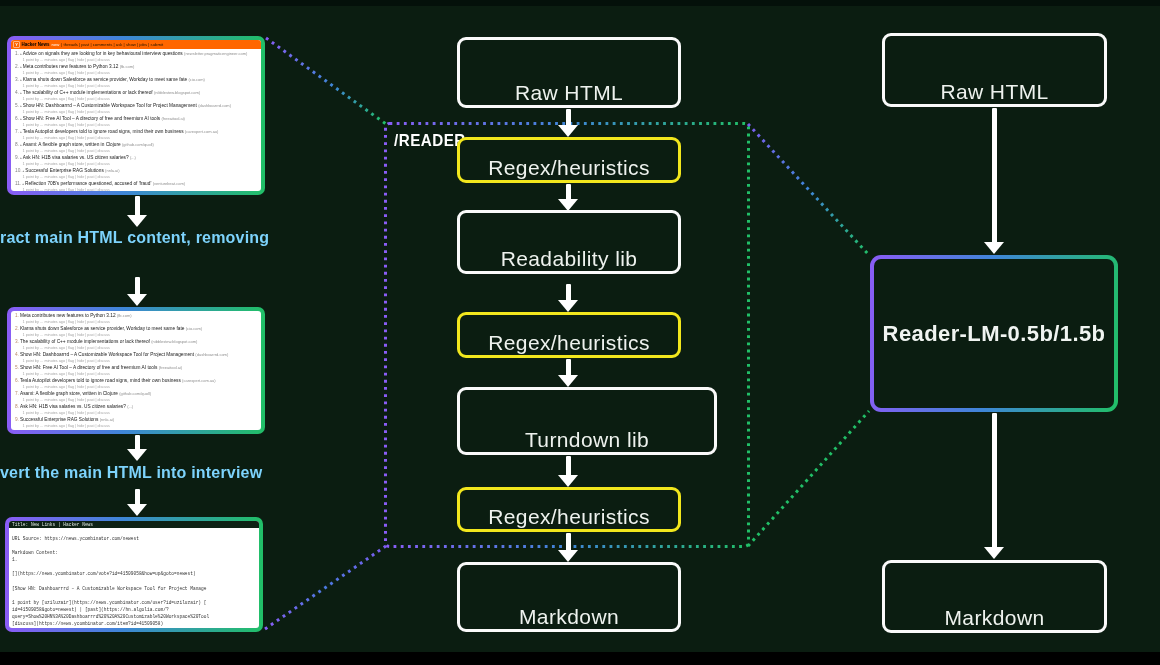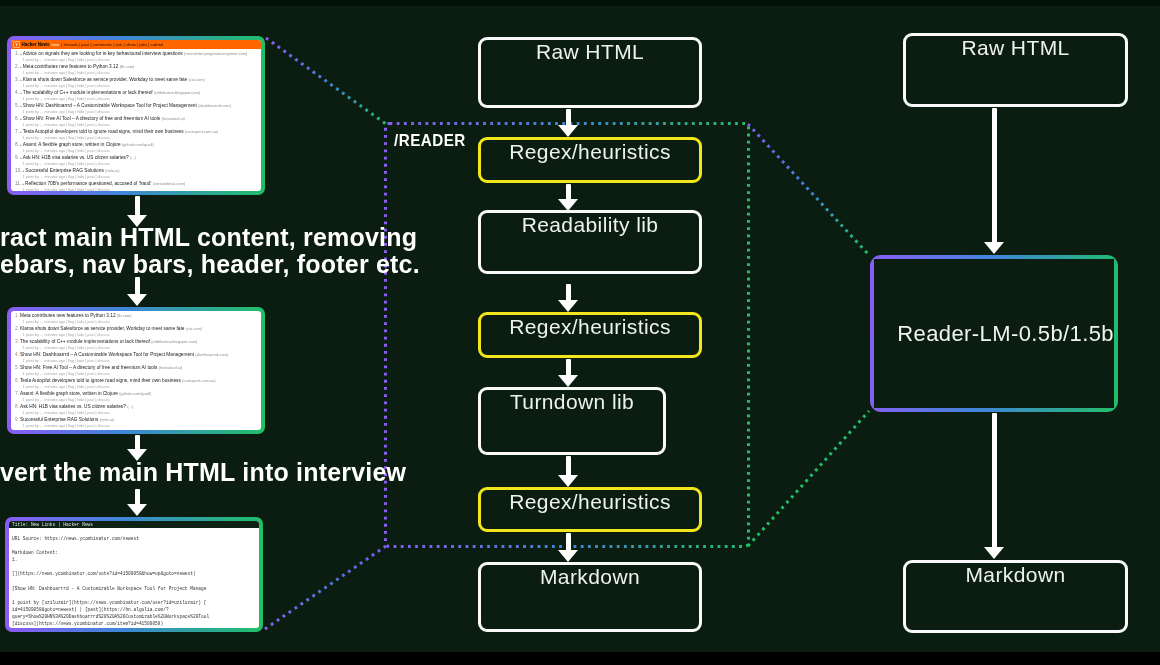--- a/index.html
+++ b/index.html
@@ -8,39 +8,39 @@
          font-family:"Liberation Sans",sans-serif;}
   .strip{position:absolute;left:0;width:100%;background:#04100a;}
   .strip.top{top:0;height:6px;}
   .strip.bottom{bottom:0;height:13px;background:#000;}
 
   
   .overlay{position:absolute;left:0;top:0;z-index:1;}
 
   
   .node{position:absolute;z-index:2;border:3px solid #fafafa;border-radius:9px;background:#0b1d11;
-        display:flex;align-items:flex-start;justify-content:center;color:#eef2ee;font-size:21px;
-        font-weight:500;letter-spacing:.4px;white-space:nowrap;margin-left:21px;}
+        display:flex;align-items:flex-end;justify-content:center;color:#eef2ee;font-size:21px;
+        font-weight:500;letter-spacing:.4px;white-space:nowrap;}
   .node.yellow{border-color:#f2e71d;}
   .gnode{position:absolute;z-index:2;padding:4px;border-radius:11px;
          background:linear-gradient(95deg,#8a5cf6 0%,#3f86d8 48%,#21bf67 100%);}
-  .gnode-in{width:100%;height:100%;border-radius:0;background:#0b1d11;display:flex;
-            align-items:center;justify-content:flex-end;color:#f0f4f1;font-size:22px;
-            font-weight:400;letter-spacing:.4px;white-space:nowrap;}
+  .gnode-in{width:100%;height:100%;border-radius:7px;background:#0b1d11;display:flex;
+            align-items:center;justify-content:center;color:#f0f4f1;font-size:22px;
+            font-weight:700;letter-spacing:.4px;white-space:nowrap;}
 
   
   .arrow{position:absolute;width:20px;z-index:3;}
   .arrow i{display:block;}
   .arrow .shaft{position:absolute;left:7.5px;top:0;bottom:10px;width:5px;background:#fff;border-radius:1px;}
   .arrow .head{position:absolute;bottom:0;left:0;width:0;height:0;
                border-left:10px solid transparent;border-right:10px solid transparent;
                border-top:12px solid #fff;}
 
   
-  .caption{position:absolute;left:0;z-index:2;color:#ffffff;font-size:25px;font-weight:600;
+  .caption{position:absolute;left:0;z-index:2;color:#7dd3fc;font-size:16px;font-weight:600;
            line-height:27px;white-space:nowrap;letter-spacing:.2px;}
 
   .reader-label{position:absolute;z-index:2;color:#fff;font-size:16px;font-weight:800;
                 letter-spacing:.5px;transform:scale(.95,1.08);transform-origin:0 0;}
 
   
   .shot{position:absolute;z-index:2;padding:4px;border-radius:7px;
         background:linear-gradient(90deg,#8a5cf6 0%,#3f86d8 45%,#21bf67 100%);}
   .win-body{width:100%;height:100%;background:#fff;border-radius:3px;overflow:hidden;position:relative;}
   .tiny{transform:scale(.5);transform-origin:0 0;width:200%;height:200%;}
@@ -164,21 +164,20 @@
     </div>
   </div>
 
   <div class="arrow" style="left:127px;top:196px;height:31px;">
       <i class="shaft"></i>
       <i class="head"></i>
     </div>
 
   <div class="caption" style="top:224px;">
     <div>ract main HTML content, removing</div>
-    <div>ebars, nav bars, header, footer etc.</div>
   </div>
 
   <div class="arrow" style="left:127px;top:277px;height:29px;">
       <i class="shaft"></i>
       <i class="head"></i>
     </div>
 
   <div class="shot" style="left:7px;top:307px;width:258px;height:127px;">
     <div class="win-body clean">
       <div class="tiny">
@@ -269,21 +268,21 @@
     </div>
   <div class="node yellow" style="left:457px;top:137px;width:224px;height:46px;">
       <span>Regex/heuristics</span>
     </div>
   <div class="node" style="left:457px;top:210px;width:224px;height:64px;">
       <span>Readability lib</span>
     </div>
   <div class="node yellow" style="left:457px;top:312px;width:224px;height:46px;">
       <span>Regex/heuristics</span>
     </div>
-  <div class="node" style="left:457px;top:387px;width:188px;height:68px;">
+  <div class="node" style="left:457px;top:387px;width:260px;height:68px;">
       <span>Turndown lib</span>
     </div>
   <div class="node yellow" style="left:457px;top:487px;width:224px;height:45px;">
       <span>Regex/heuristics</span>
     </div>
   <div class="node" style="left:457px;top:562px;width:224px;height:70px;">
       <span>Markdown</span>
     </div>
 
   <div class="arrow" style="left:558px;top:109px;height:28px;">

